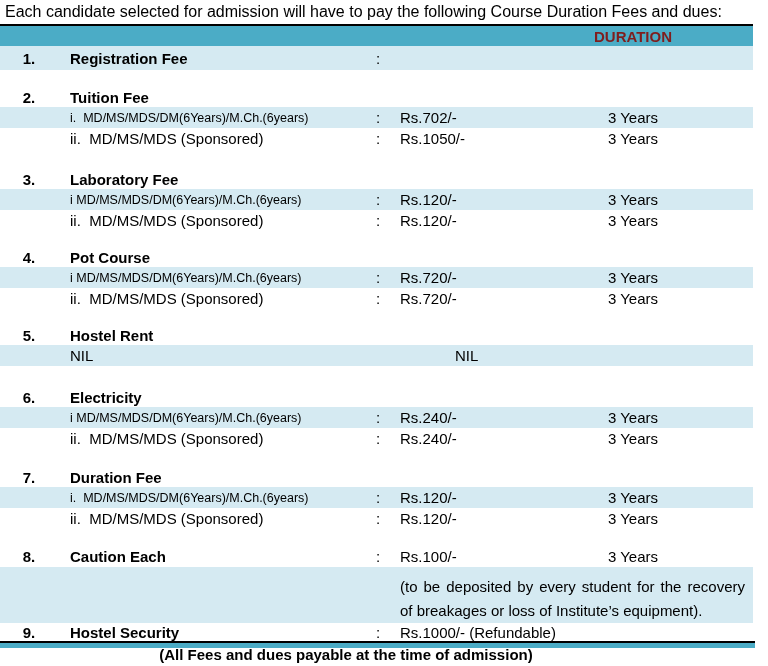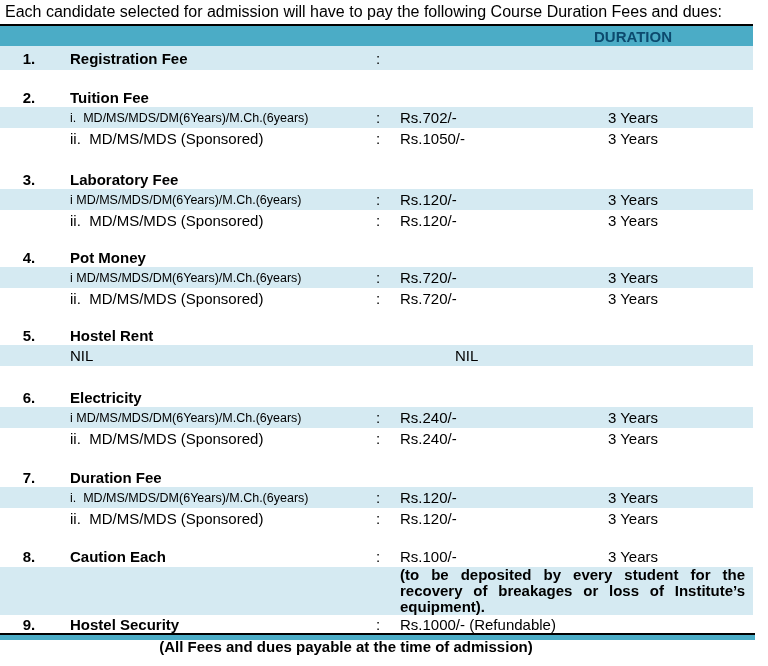--- a/index.html
+++ b/index.html
@@ -14,39 +14,39 @@
 
   .c-num  { text-align:center; font-weight:bold; font-size:15px; }
   .c-name { padding-left:12px; font-weight:bold; font-size:15px; white-space:nowrap; }
   .c-label{ padding-left:12px; font-size:15px; white-space:nowrap; }
   .c-label.small { font-size:12.5px; }
   .c-colon{ text-align:center; font-size:15px; }
   .c-fee  { padding-left:7px; font-size:15px; white-space:nowrap; }
   .c-dur  { text-align:center; padding-right:30px; font-size:15px; white-space:nowrap; }
 
   .header-bar { background:var(--teal,#4BACC6); border-top:2px solid #000; height:22px; margin-top:3px; }
-  .duration-label { font-weight:bold; color:#0c4a6e; }
+  .duration-label { font-weight:bold; color:#7f1d1d; }
 
   .shaded { background:var(--shade,#D5EAF2); }
 
   .h24 { height:24px; }
   .h21 { height:21px; }
   .h19 { height:19px; }
   .h18 { height:18px; }
 
   .mt17 { margin-top:17px; }
   .mt18 { margin-top:18px; }
   .mt19 { margin-top:19px; }
   .mt21 { margin-top:21px; }
   .mt22 { margin-top:22px; }
 
   .nil-fee { padding-left:62px; }
 
-  .note-cell { grid-column:4/6; padding:0 8px 0 7px; font-size:15px; line-height:16px;
-               text-align:justify; align-self:start;font-weight:bold; }
+  .note-cell { grid-column:4/6; padding:8px 8px 0 7px; font-size:15px; line-height:24px;
+               text-align:justify; align-self:start; }
   .note-row { align-items:start; }
 
   .divider { width:755px; border-top:2px solid #000; height:7px; background:var(--teal,#4BACC6); }
 
   .footer { width:692px; text-align:center; font-weight:bold; font-size:15px; line-height:14px; }
 </style>
 </head>
 <body>
 
 <div>
@@ -109,21 +109,21 @@
     <div class="row h21">
       <div class="c-num"></div>
       <div class="c-label">ii.&nbsp; MD/MS/MDS (Sponsored)</div>
       <div class="c-colon">:</div>
       <div class="c-fee">Rs.120/-</div>
       <div class="c-dur">3 Years</div>
     </div>
 
     <div class="row h19 mt17">
       <div class="c-num">4.</div>
-      <div class="c-name">Pot Money</div>
+      <div class="c-name">Pot Course</div>
       <div class="c-colon"></div>
       <div class="c-fee"></div>
       <div class="c-dur"></div>
     </div>
     <div class="row shaded h21">
       <div class="c-num"></div>
       <div class="c-label small">i MD/MS/MDS/DM(6Years)/M.Ch.(6years)</div>
       <div class="c-colon">:</div>
       <div class="c-fee">Rs.720/-</div>
       <div class="c-dur">3 Years</div>

